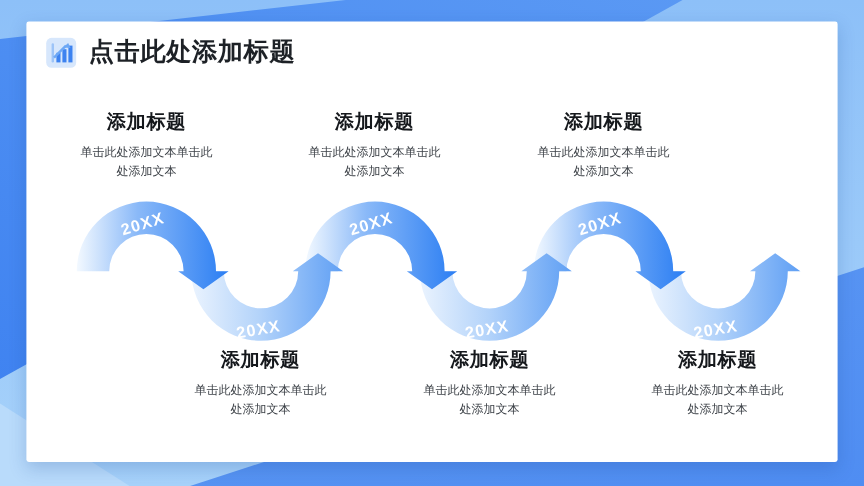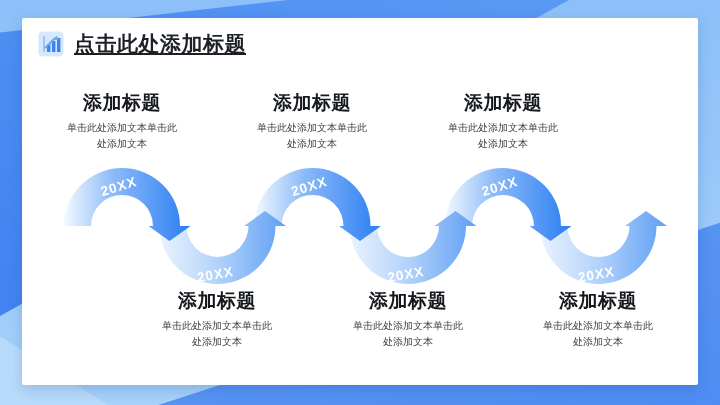--- a/index.html
+++ b/index.html
@@ -5,23 +5,23 @@
   html,body{margin:0;padding:0;}
   body{font-family:"Liberation Sans","DejaVu Sans",sans-serif;background:#777;}
   .stage{position:relative;width:720px;height:405px;overflow:hidden;background:linear-gradient(180deg,#8dc0f8,#a7d2fa);}
   .bg-shape{position:absolute;inset:0;}
   .bg-dark-tl{background:linear-gradient(205deg,#5d9bf4,#3c80f0);clip-path:polygon(40% 0,79% 0,0 78%,0 8%);}
   .bg-dark-br{background:linear-gradient(160deg,#6aa3f4,#4f8df2);clip-path:polygon(22% 100%,100% 100%,100% 55%);}
   .bg-light-bl{background:#b9dbfb;clip-path:polygon(0 83%,15% 100%,0 100%);}
   .card{position:absolute;left:22px;top:18px;width:676px;height:367px;background:#ffffff;border-radius:2px;box-shadow:0 5px 14px rgba(25,70,150,.22);}
   .title-row{position:absolute;left:38px;top:31px;display:flex;align-items:center;gap:10px;}
   .title-icon{width:26px;height:26px;flex:0 0 auto;}
-  .slide-title{margin:0;font-size:21px;line-height:26px;font-weight:bold;color:#1d2126;letter-spacing:.5px;white-space:nowrap;text-decoration:underline;}
+  .slide-title{margin:0;font-size:21px;line-height:26px;font-weight:bold;color:#1d2126;letter-spacing:.5px;white-space:nowrap;}
   .tl-block{position:absolute;width:180px;text-align:center;}
-  .tl-heading{font-size:19px;line-height:26px;font-weight:bold;color:#15181c;letter-spacing:.5px;}
+  .tl-heading{font-size:16px;line-height:26px;font-weight:bold;color:#15181c;letter-spacing:.5px;}
   .tl-body{width:118px;margin:4px auto 0;font-size:10px;line-height:15.5px;color:#3a3f45;}
   .wave-svg{position:absolute;inset:0;width:720px;height:405px;pointer-events:none;}
   .wave-svg path{pointer-events:auto;}
 </style>
 </head>
 <body>
 
 <div class="stage">
   <div class="bg-shape bg-dark-tl"></div>
   <div class="bg-shape bg-dark-br"></div>

